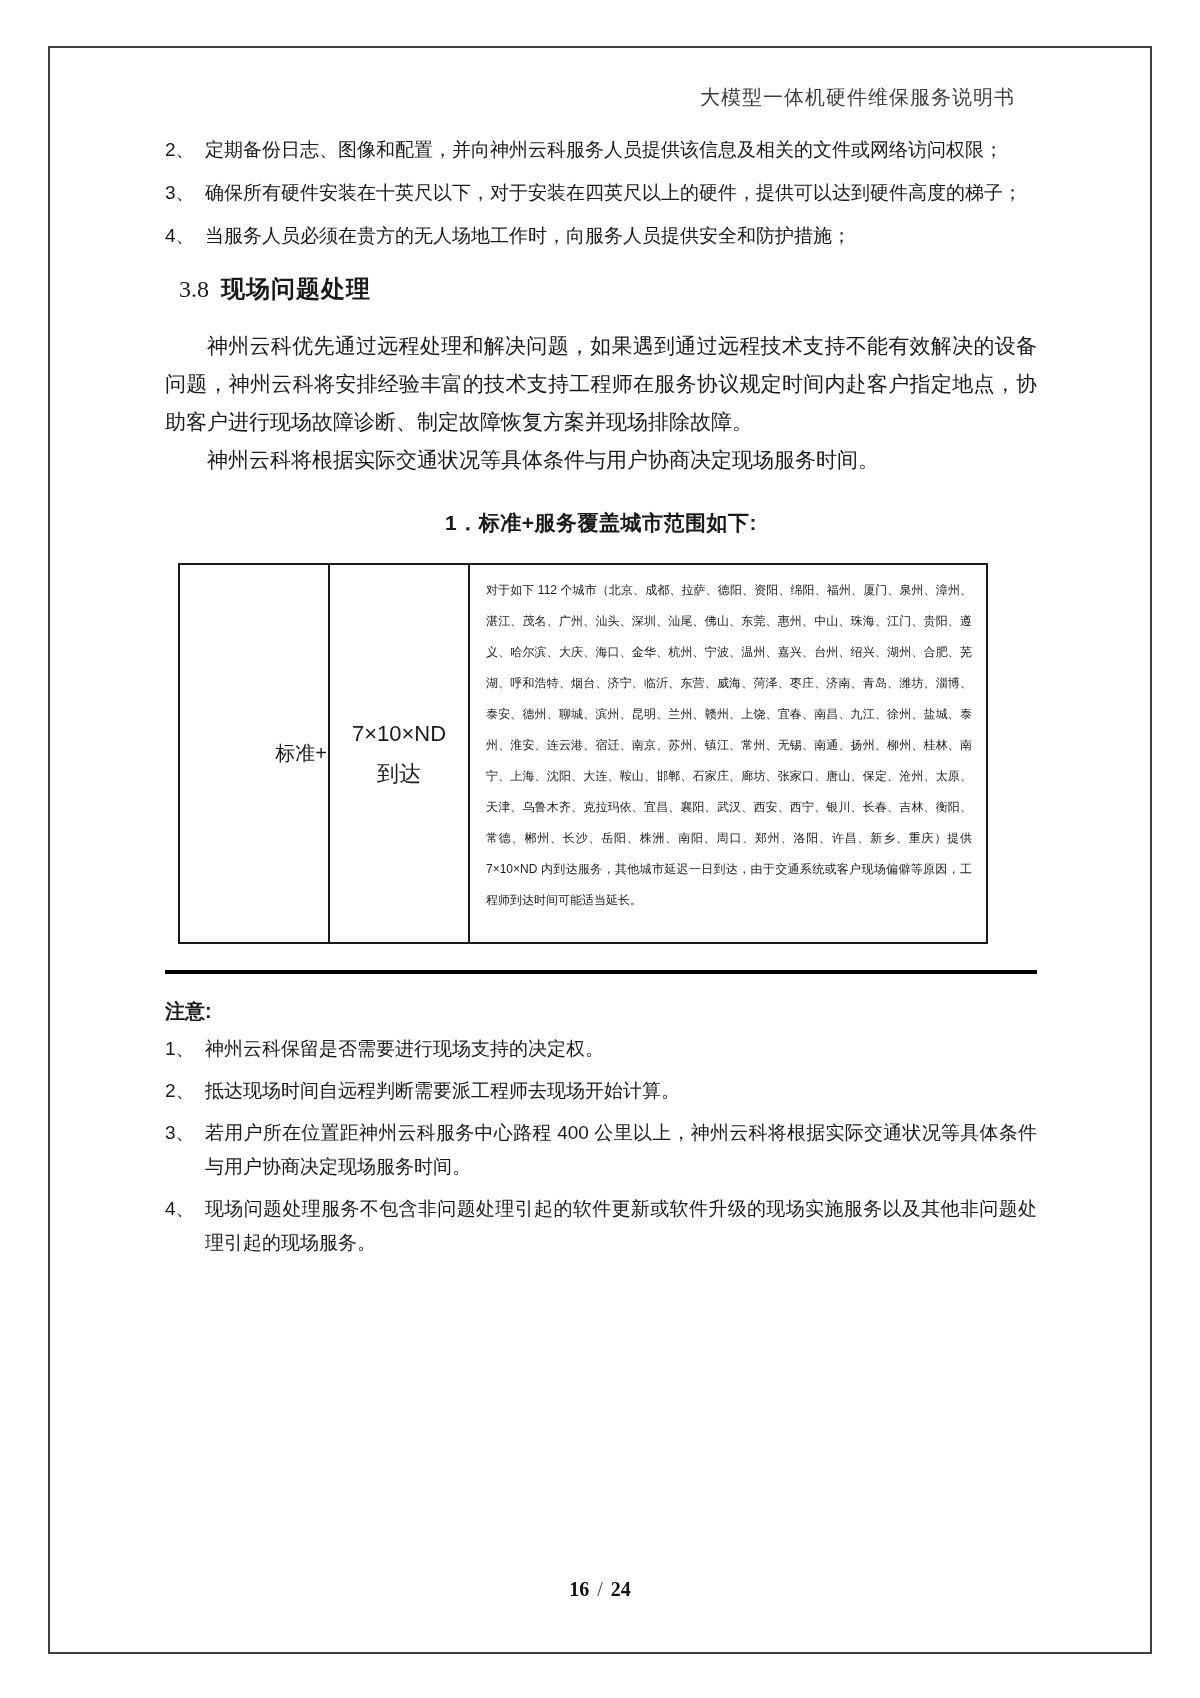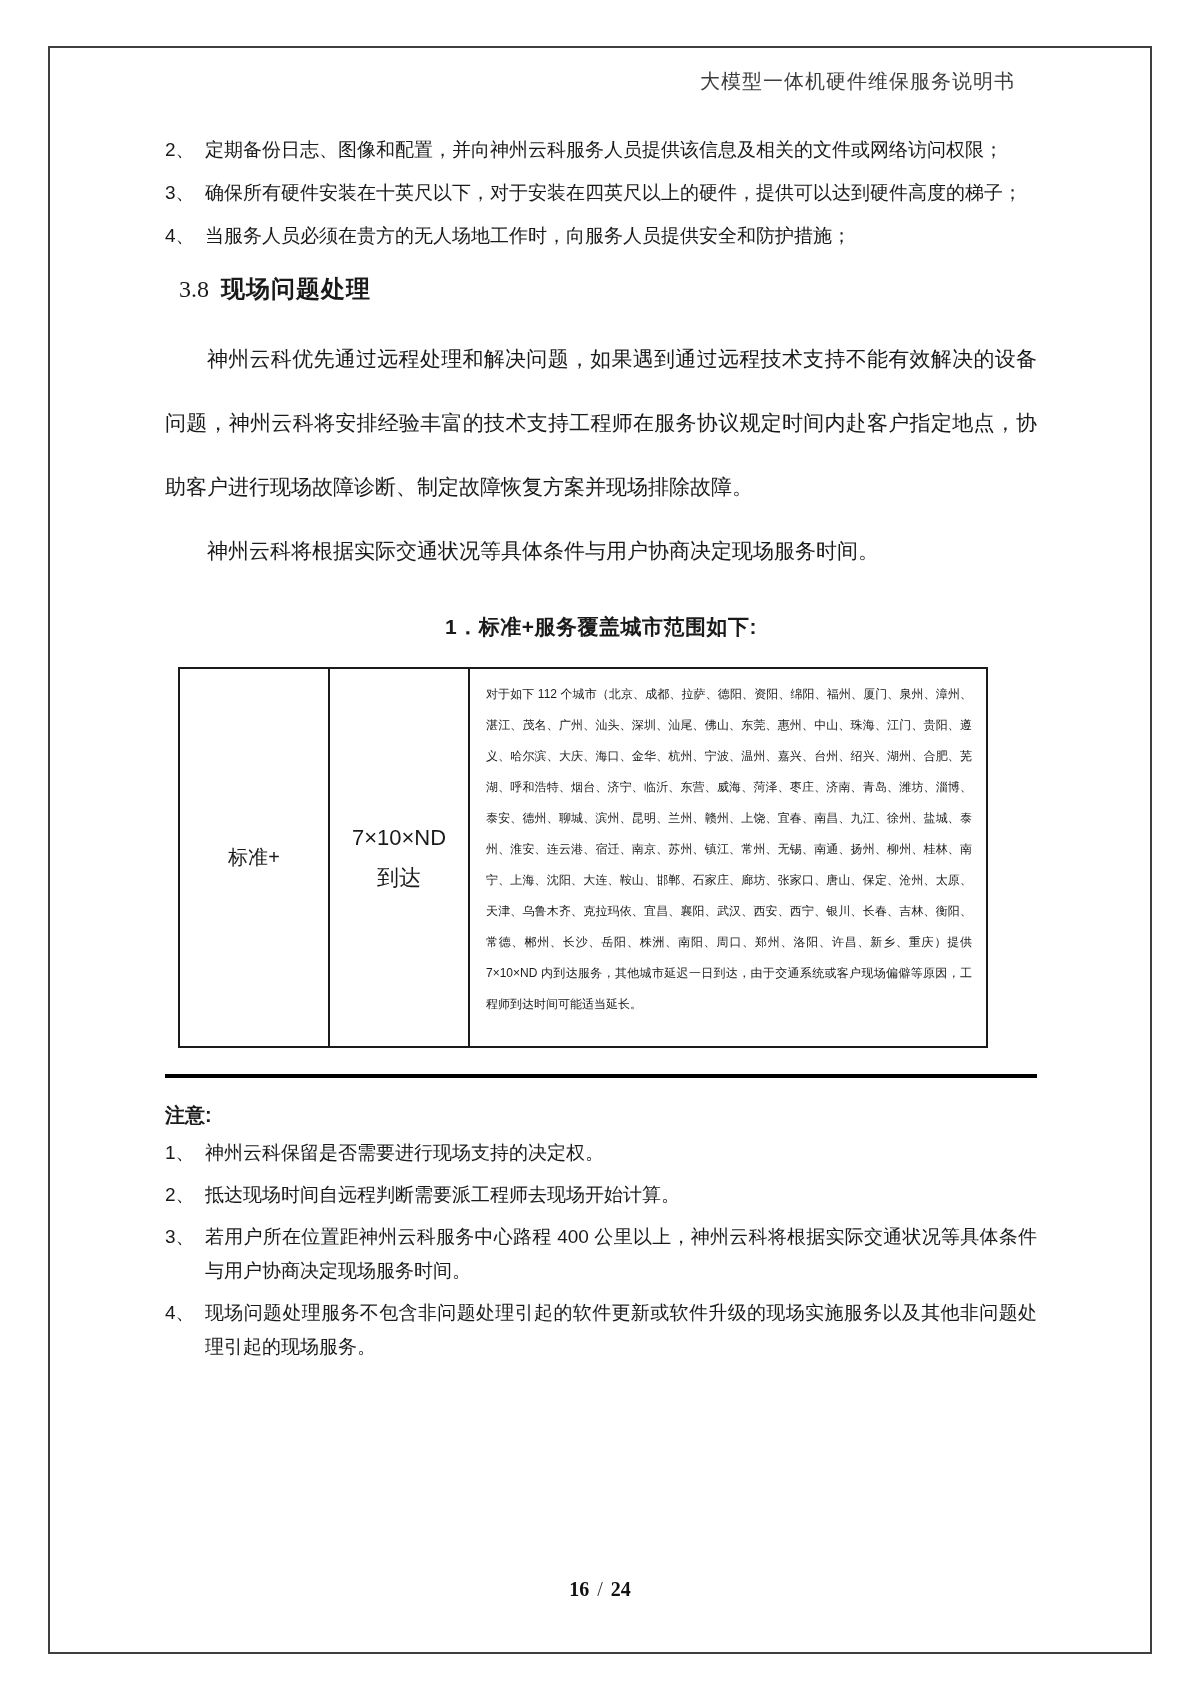--- a/index.html
+++ b/index.html
@@ -6,44 +6,44 @@
   body{
     width:1200px;height:1698px;position:relative;background:#ffffff;
     font-family:"Liberation Sans","DejaVu Sans",sans-serif;color:#1a1a1a;
     overflow:hidden;
   }
   .frame{
     position:absolute;left:48px;top:46px;width:1104px;height:1608px;
     border:2px solid #3f3f3f;box-sizing:border-box;background:#ffffff;
   }
   .doc-header{
-    position:absolute;top:68px;left:165px;width:850px;text-align:right;
+    position:absolute;top:84px;left:165px;width:850px;text-align:right;
     font-family:"Liberation Serif","DejaVu Serif",serif;font-size:20px;
     color:#3d3d3d;letter-spacing:1px;
   }
   .content{position:absolute;left:165px;top:138px;width:872px;}
   .num-list .item{display:flex;font-size:19px;line-height:23px;margin-bottom:20px;}
   .num-list .num{flex:0 0 40px;}
   .num-list .txt{flex:1;}
   .section-h{margin:16px 0 0 14px;display:flex;align-items:baseline;gap:12px;height:30px;}
   .section-no{font-family:"Liberation Serif","DejaVu Serif",serif;font-size:24px;margin-top:9px;}
   .section-title{font-size:24px;font-weight:bold;letter-spacing:1px;text-align:right;}
-  .para{font-size:21px;line-height:64px;text-align:justify;text-indent:2em;margin:30px 0 0 0;}
+  .para{font-size:21px;line-height:38px;text-align:justify;text-indent:2em;margin:30px 0 0 0;}
   .para.second{margin:0;}
   .sub-h{font-size:21px;font-weight:bold;margin-top:30px;letter-spacing:0.5px;text-align:center;}
   table.svc{border-collapse:collapse;margin:26px 0 0 13px;table-layout:fixed;width:808px;}
   table.svc col.c1{width:150px;}
   table.svc col.c2{width:140px;}
   table.svc col.c3{width:518px;}
   table.svc th{
     background:#d9d9d9;border:2px solid #1a1a1a;font-size:20px;font-weight:bold;
     height:52px;text-align:center;vertical-align:middle;
   }
   table.svc td{border:2px solid #1a1a1a;vertical-align:middle;}
-  td.level{text-align:center;font-size:20px;font-family:Liberation Mono, monospace;}
+  td.level{text-align:right;font-size:20px;}
   td.resp{text-align:center;font-size:22px;line-height:40px;}
   td.cities{font-size:12px;line-height:31px;padding:10px 14px 26px 16px;text-align:justify;vertical-align:top;}
   .rule{height:4px;background:#000;margin-top:26px;}
   .notice-label{font-size:20px;font-weight:bold;margin-top:24px;line-height:26px;}
   .notes .item{display:flex;font-size:19px;line-height:34px;margin-top:8px;}
   .notes .num{flex:0 0 40px;}
   .notes .txt{flex:1;text-align:justify;}
   .footer{
     position:absolute;top:1578px;left:0;width:100%;text-align:center;
     font-family:"Liberation Serif","DejaVu Serif",serif;font-size:20px;color:#111;

